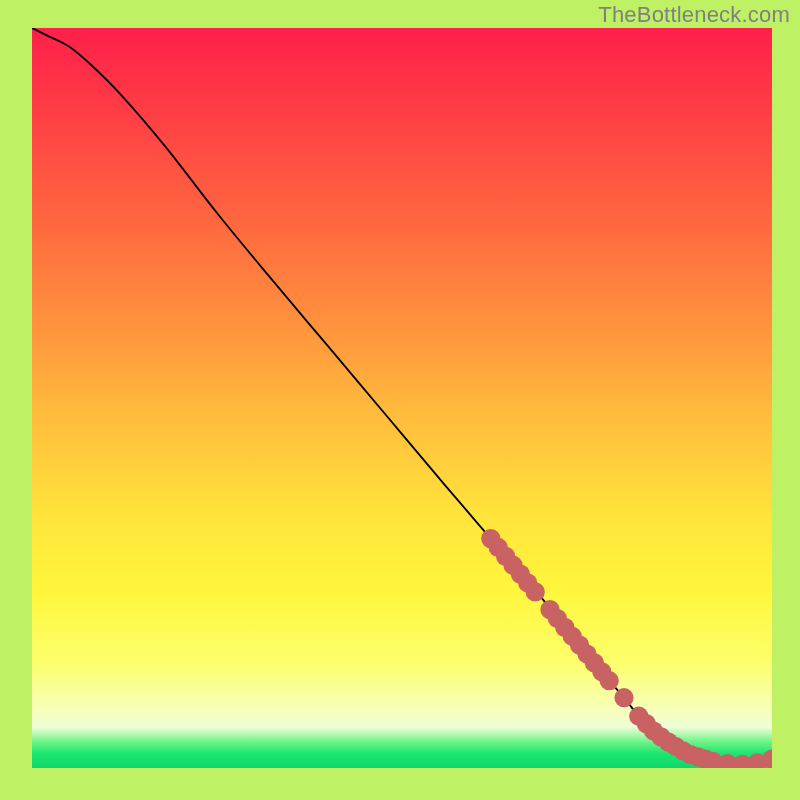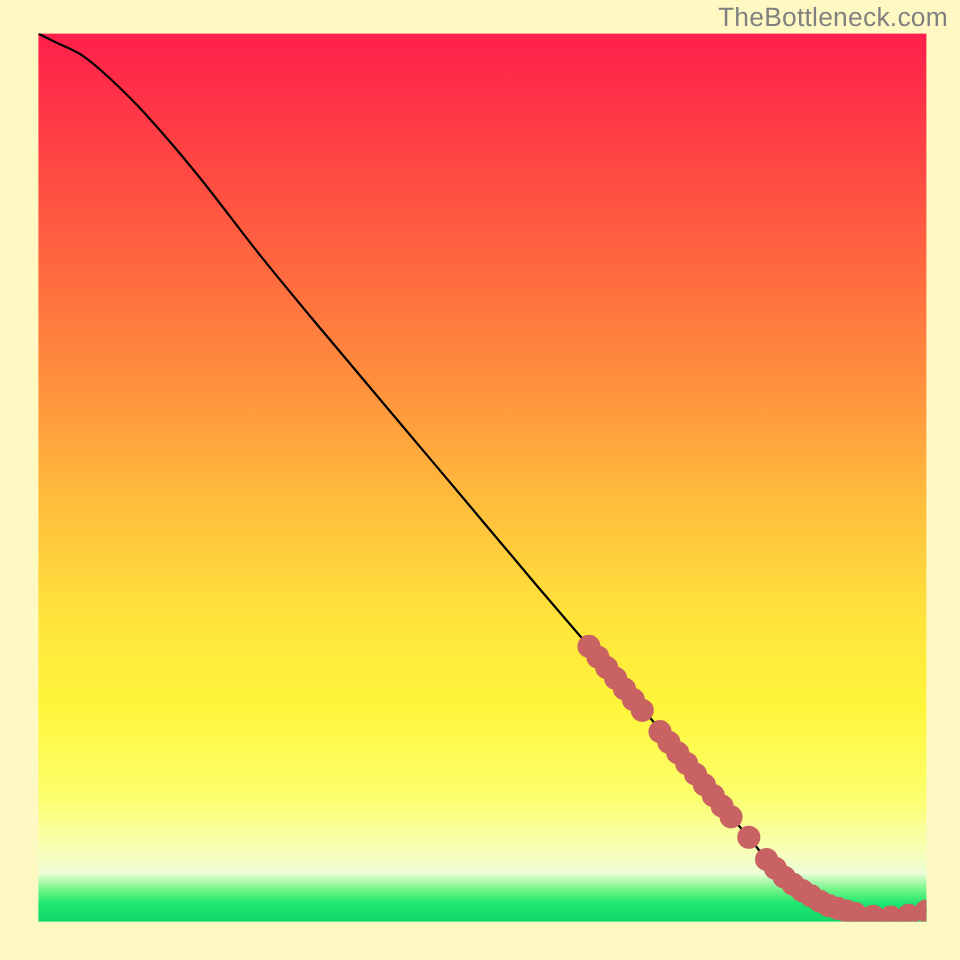--- a/index.html
+++ b/index.html
@@ -8,21 +8,21 @@
     width: 800px;
     height: 800px;
     background: #000;
     overflow: hidden;
     font-family: Arial, Helvetica, sans-serif;
   }
   .stage {
     position: relative;
     width: 800px;
     height: 800px;
-    background: #fef9c3;
+    background: #bef264;
   }
   
   .watermark {
     position: absolute;
     top: 2px;
     right: 10px;
     color: #808080;
     font-size: 22px;
     font-weight: 500;
     letter-spacing: 0.2px;

